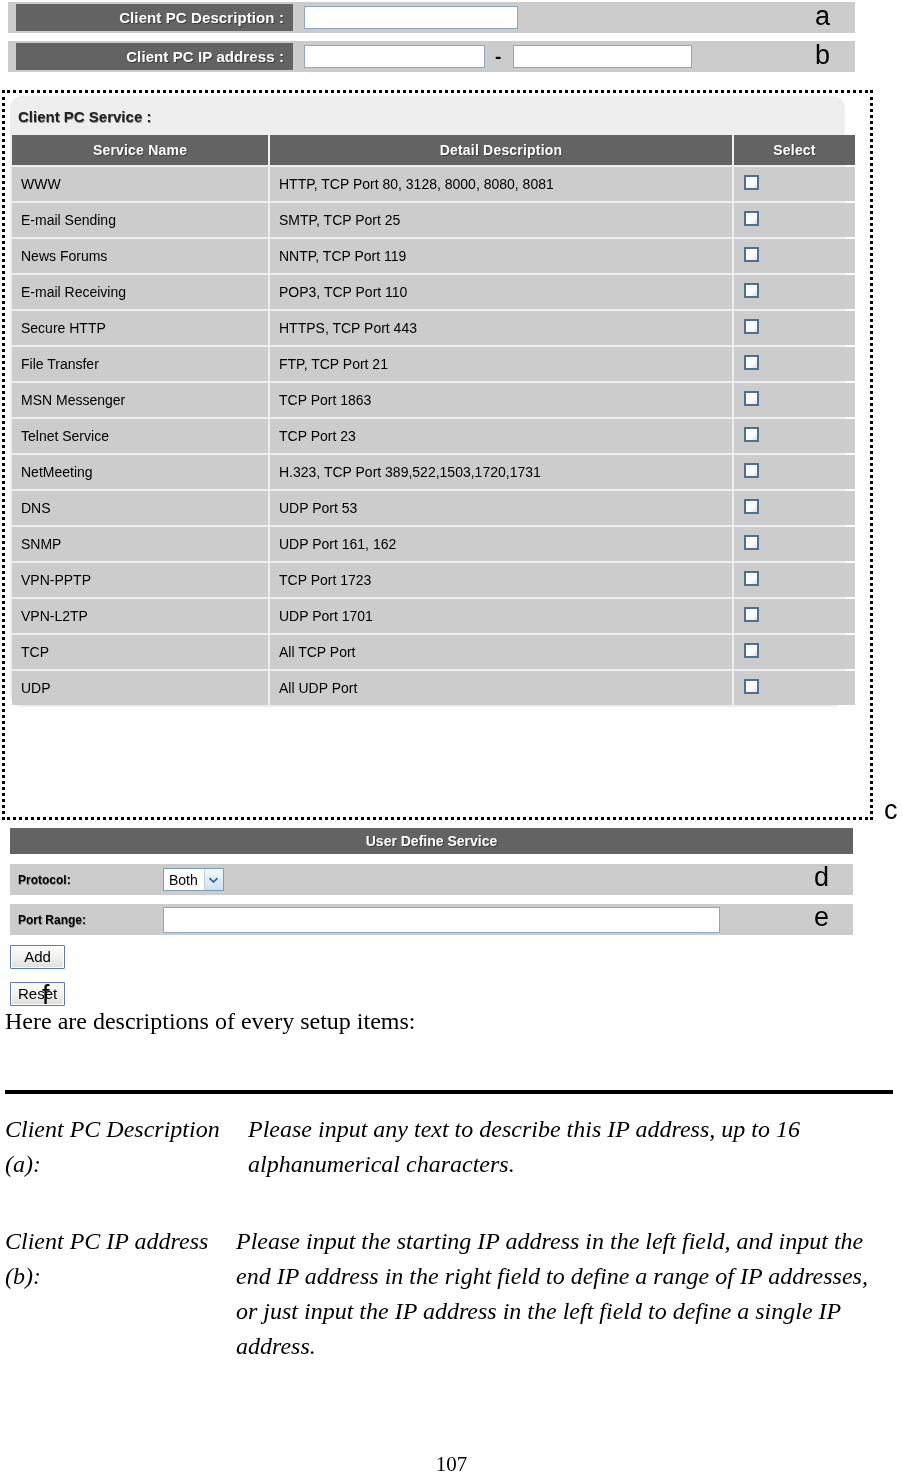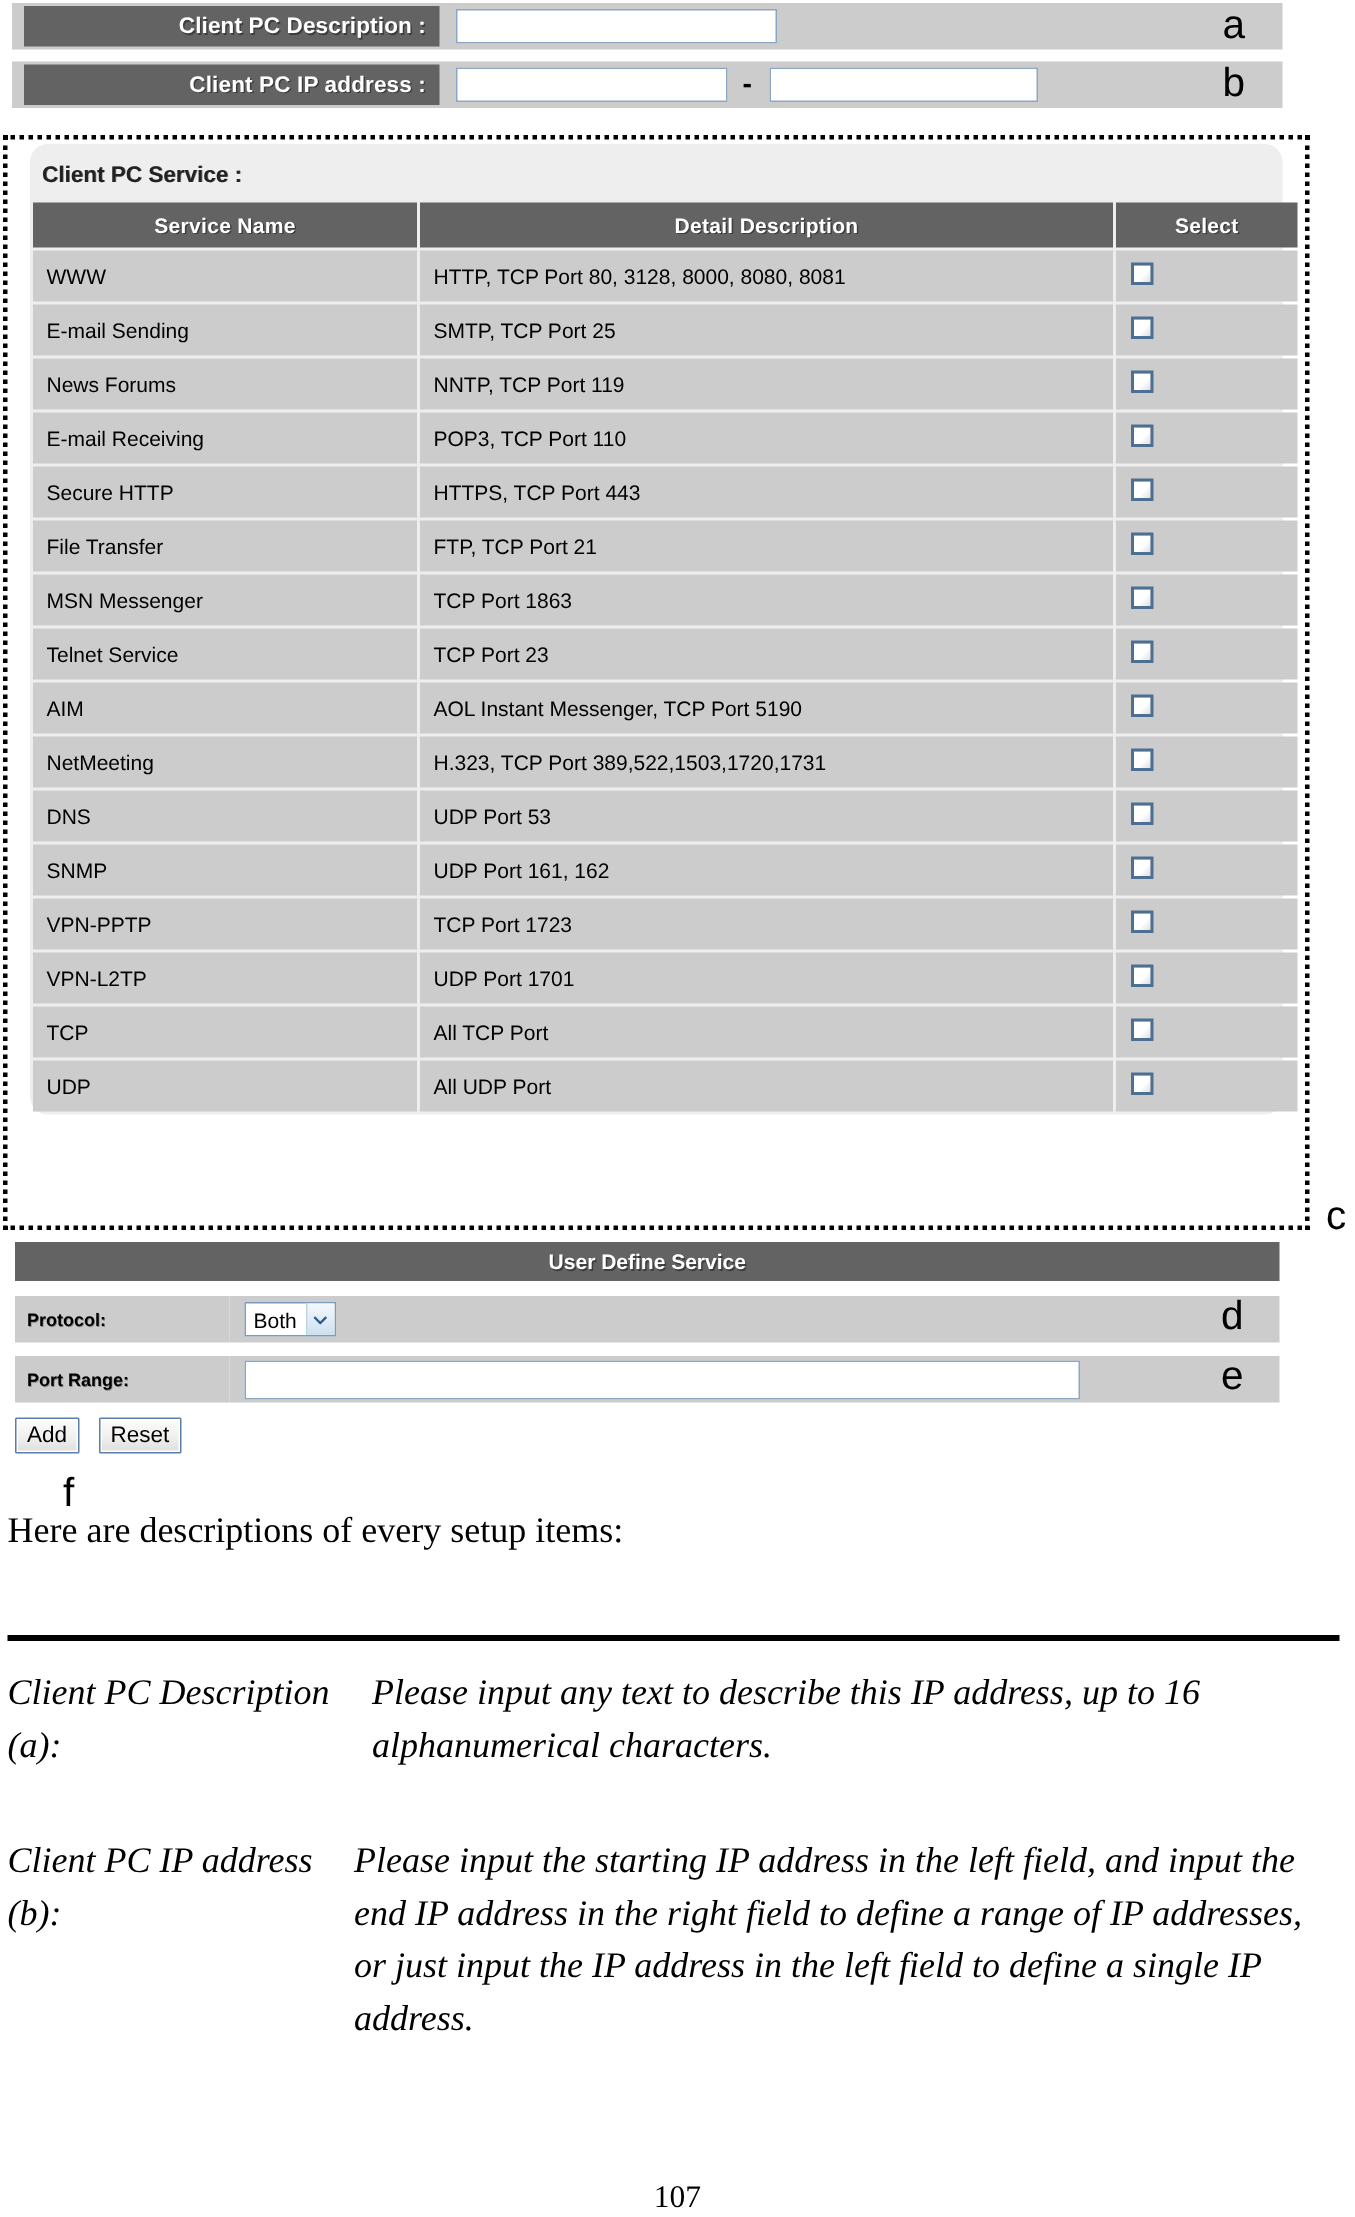--- a/index.html
+++ b/index.html
@@ -99,21 +99,21 @@
     width: 871px;
     height: 730px;
     border: 3px dotted #000000;
     box-sizing: border-box;
     pointer-events: none;
   }
 
   
   #service-panel {
     position: absolute;
-    left: 20px;
+    left: 10px;
     top: 96px;
     width: 835px;
     background: #eeeeee;
     padding-top: 0;
     border-radius: 12px;
   }
   #service-caption {
     font-size: 15px;
     font-weight: bold;
     color: #222;
@@ -246,20 +246,21 @@
     margin-left: 0;
   }
 
   
   #uds-buttons {
     position: absolute;
     left: 10px;
     top: 945px;
     display: flex;
     gap: 13px;
+    flex-direction: column;
   }
   .btn {
     border: 1px solid #5b7fa6;
     background: linear-gradient(180deg,#fcfcfc 0%,#f0f0ef 55%,#dededc 100%);
     font-family: "Liberation Sans", sans-serif;
     font-size: 15px;
     color: #000;
     padding: 2px 7px 3px 7px;
     cursor: pointer;
     box-shadow: inset 0 0 0 1px #ffffff;
@@ -390,25 +391,20 @@
             <td>MSN Messenger</td>
             <td>TCP Port 1863</td>
             <td class="sel-cell"><span class="chk"></span></td>
           </tr>
           <tr>
             <td>Telnet Service</td>
             <td>TCP Port 23</td>
             <td class="sel-cell"><span class="chk"></span></td>
           </tr>
           <tr>
-            <td>AIM</td>
-            <td>AOL Instant Messenger, TCP Port 5190</td>
-            <td class="sel-cell"><span class="chk"></span></td>
-          </tr>
-          <tr>
             <td>NetMeeting</td>
             <td>H.323, TCP Port 389,522,1503,1720,1731</td>
             <td class="sel-cell"><span class="chk"></span></td>
           </tr>
           <tr>
             <td>DNS</td>
             <td>UDP Port 53</td>
             <td class="sel-cell"><span class="chk"></span></td>
           </tr>
           <tr>

